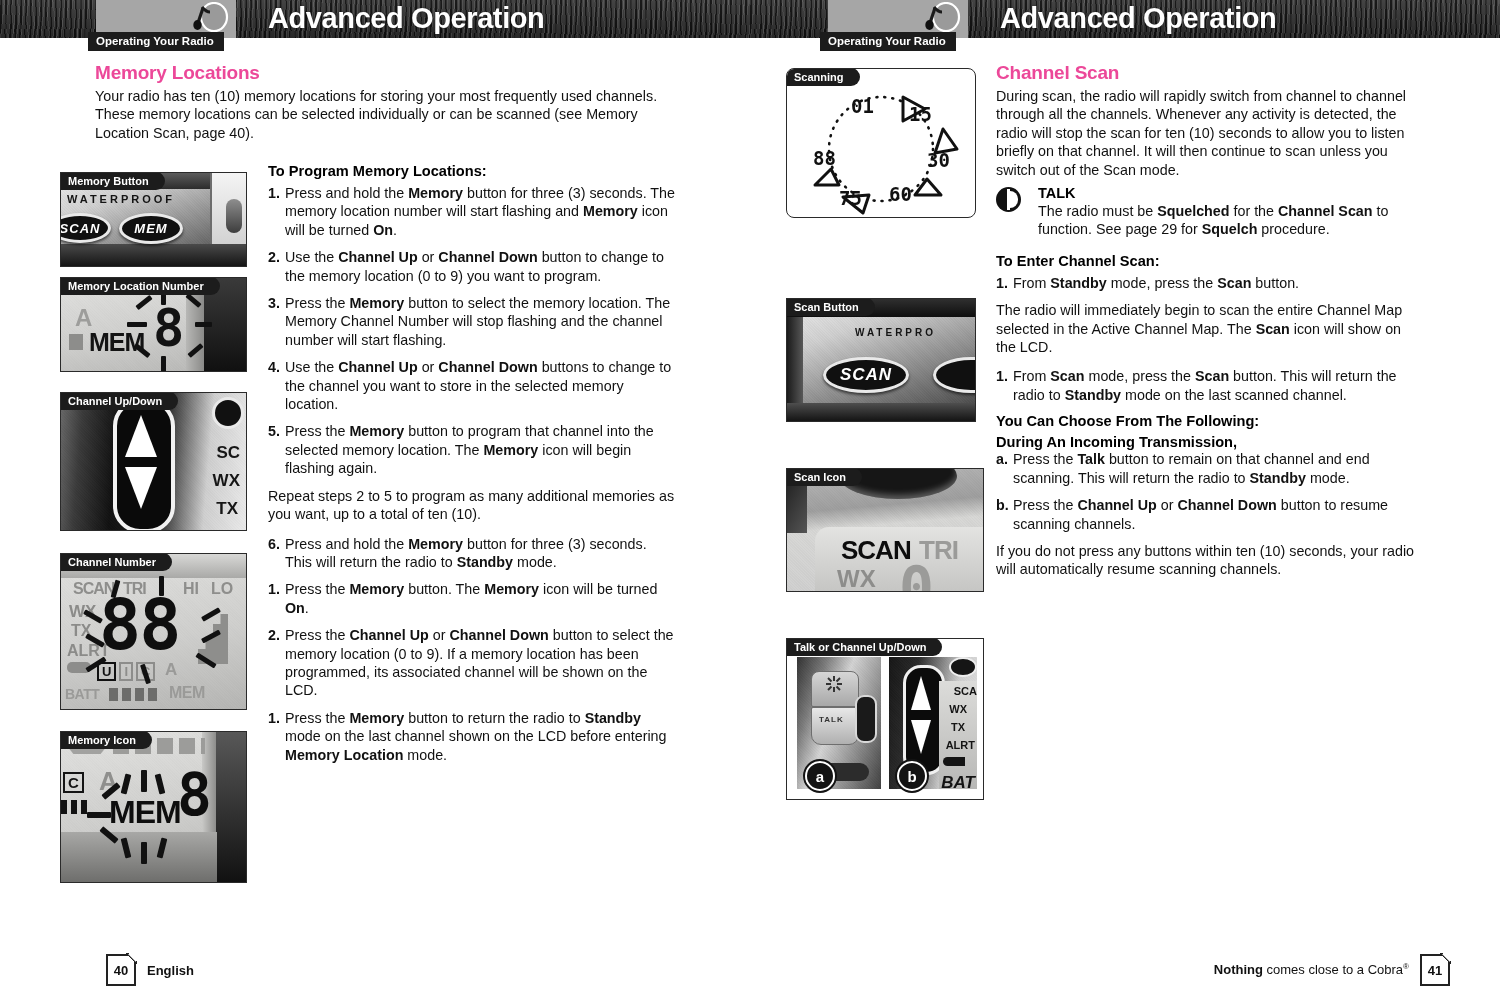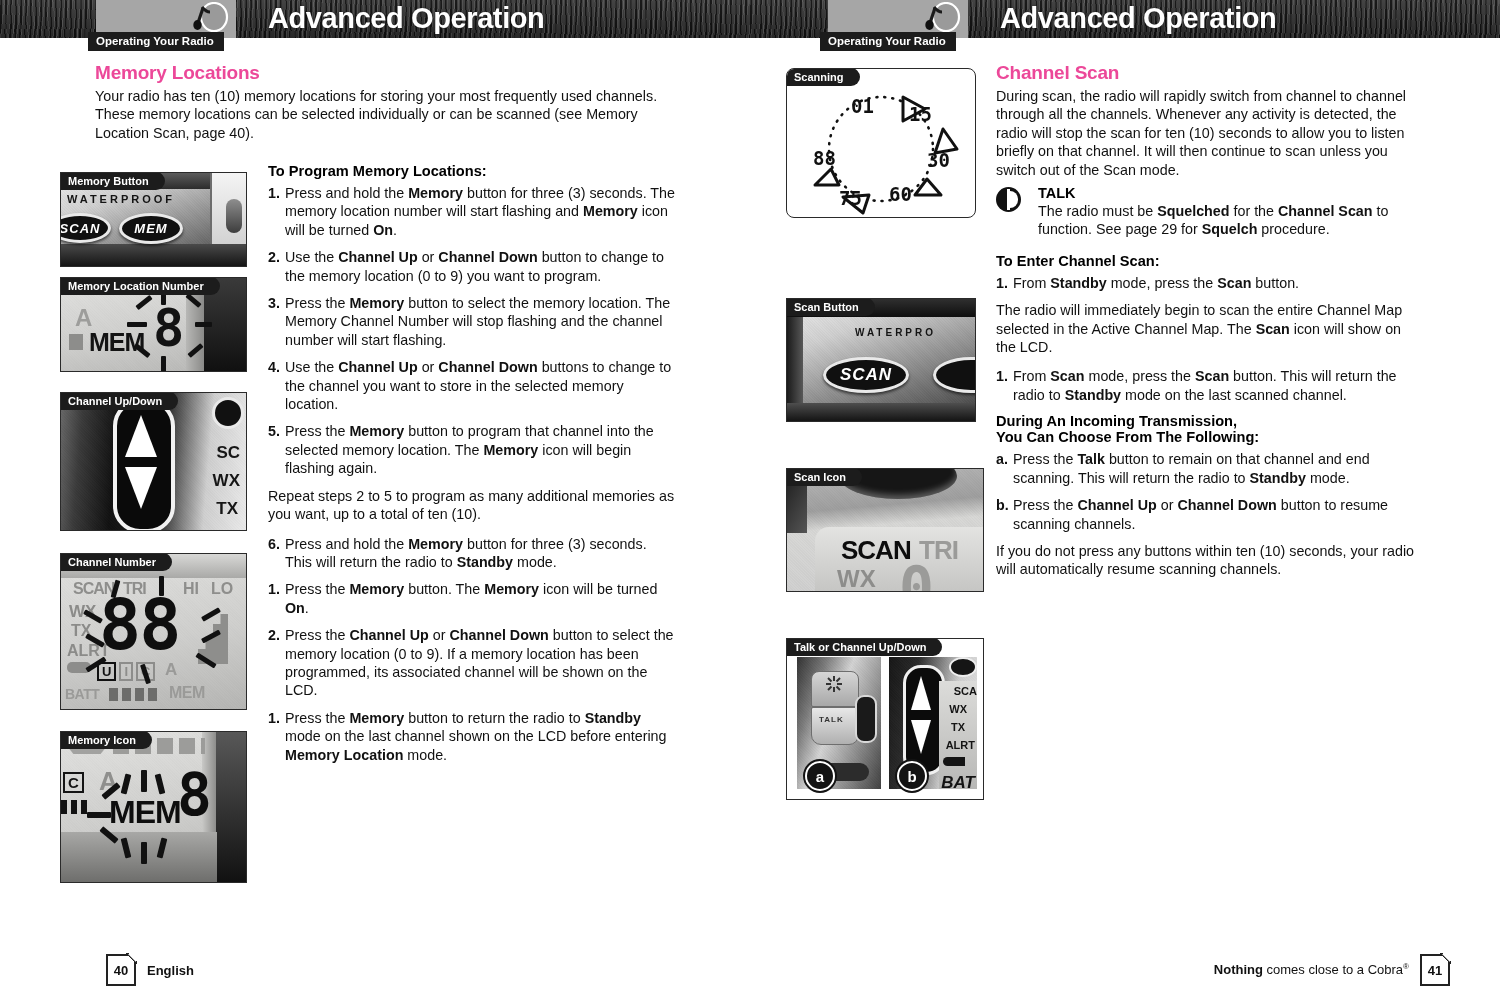--- a/index.html
+++ b/index.html
@@ -326,22 +326,22 @@
           <span class="txt">From <b>Standby</b> mode, press the <b>Scan</b> button.</span>
         </div>
       </div>
     <p class="body sp" id="enter-note">The radio will immediately begin to scan the entire Channel Map selected in the Active Channel Map. The <b>Scan</b> icon will show on the LCD.</p>
     <div id="rexit-steps">
         <div class="li">
           <span class="num">1.</span>
           <span class="txt">From <b>Scan</b> mode, press the <b>Scan</b> button. This will return the radio to <b>Standby</b> mode on the last scanned channel.</span>
         </div>
       </div>
+    <h3 class="sub">You Can Choose From The Following:</h3>
     <h3 class="sub" style="margin-bottom:0">During An Incoming Transmission,</h3>
-    <h3 class="sub">You Can Choose From The Following:</h3>
     <div id="during-steps">
         <div class="li">
           <span class="num">a.</span>
           <span class="txt">Press the <b>Talk</b> button to remain on that channel and end scanning. This will return the radio to <b>Standby</b> mode.</span>
         </div>
         <div class="li">
           <span class="num">b.</span>
           <span class="txt">Press the <b>Channel Up</b> or <b>Channel Down</b> button to resume scanning channels.</span>
         </div>
       </div>

